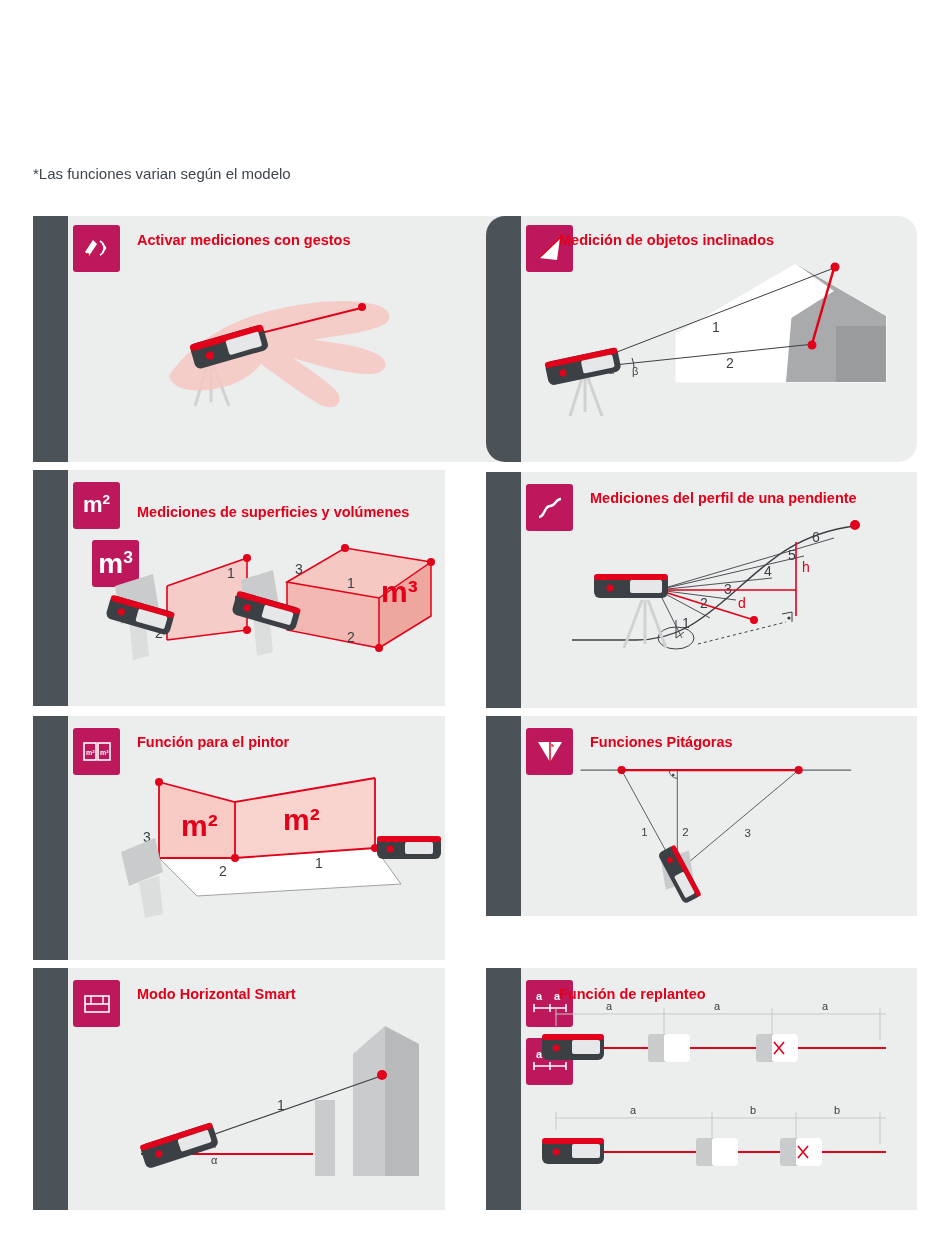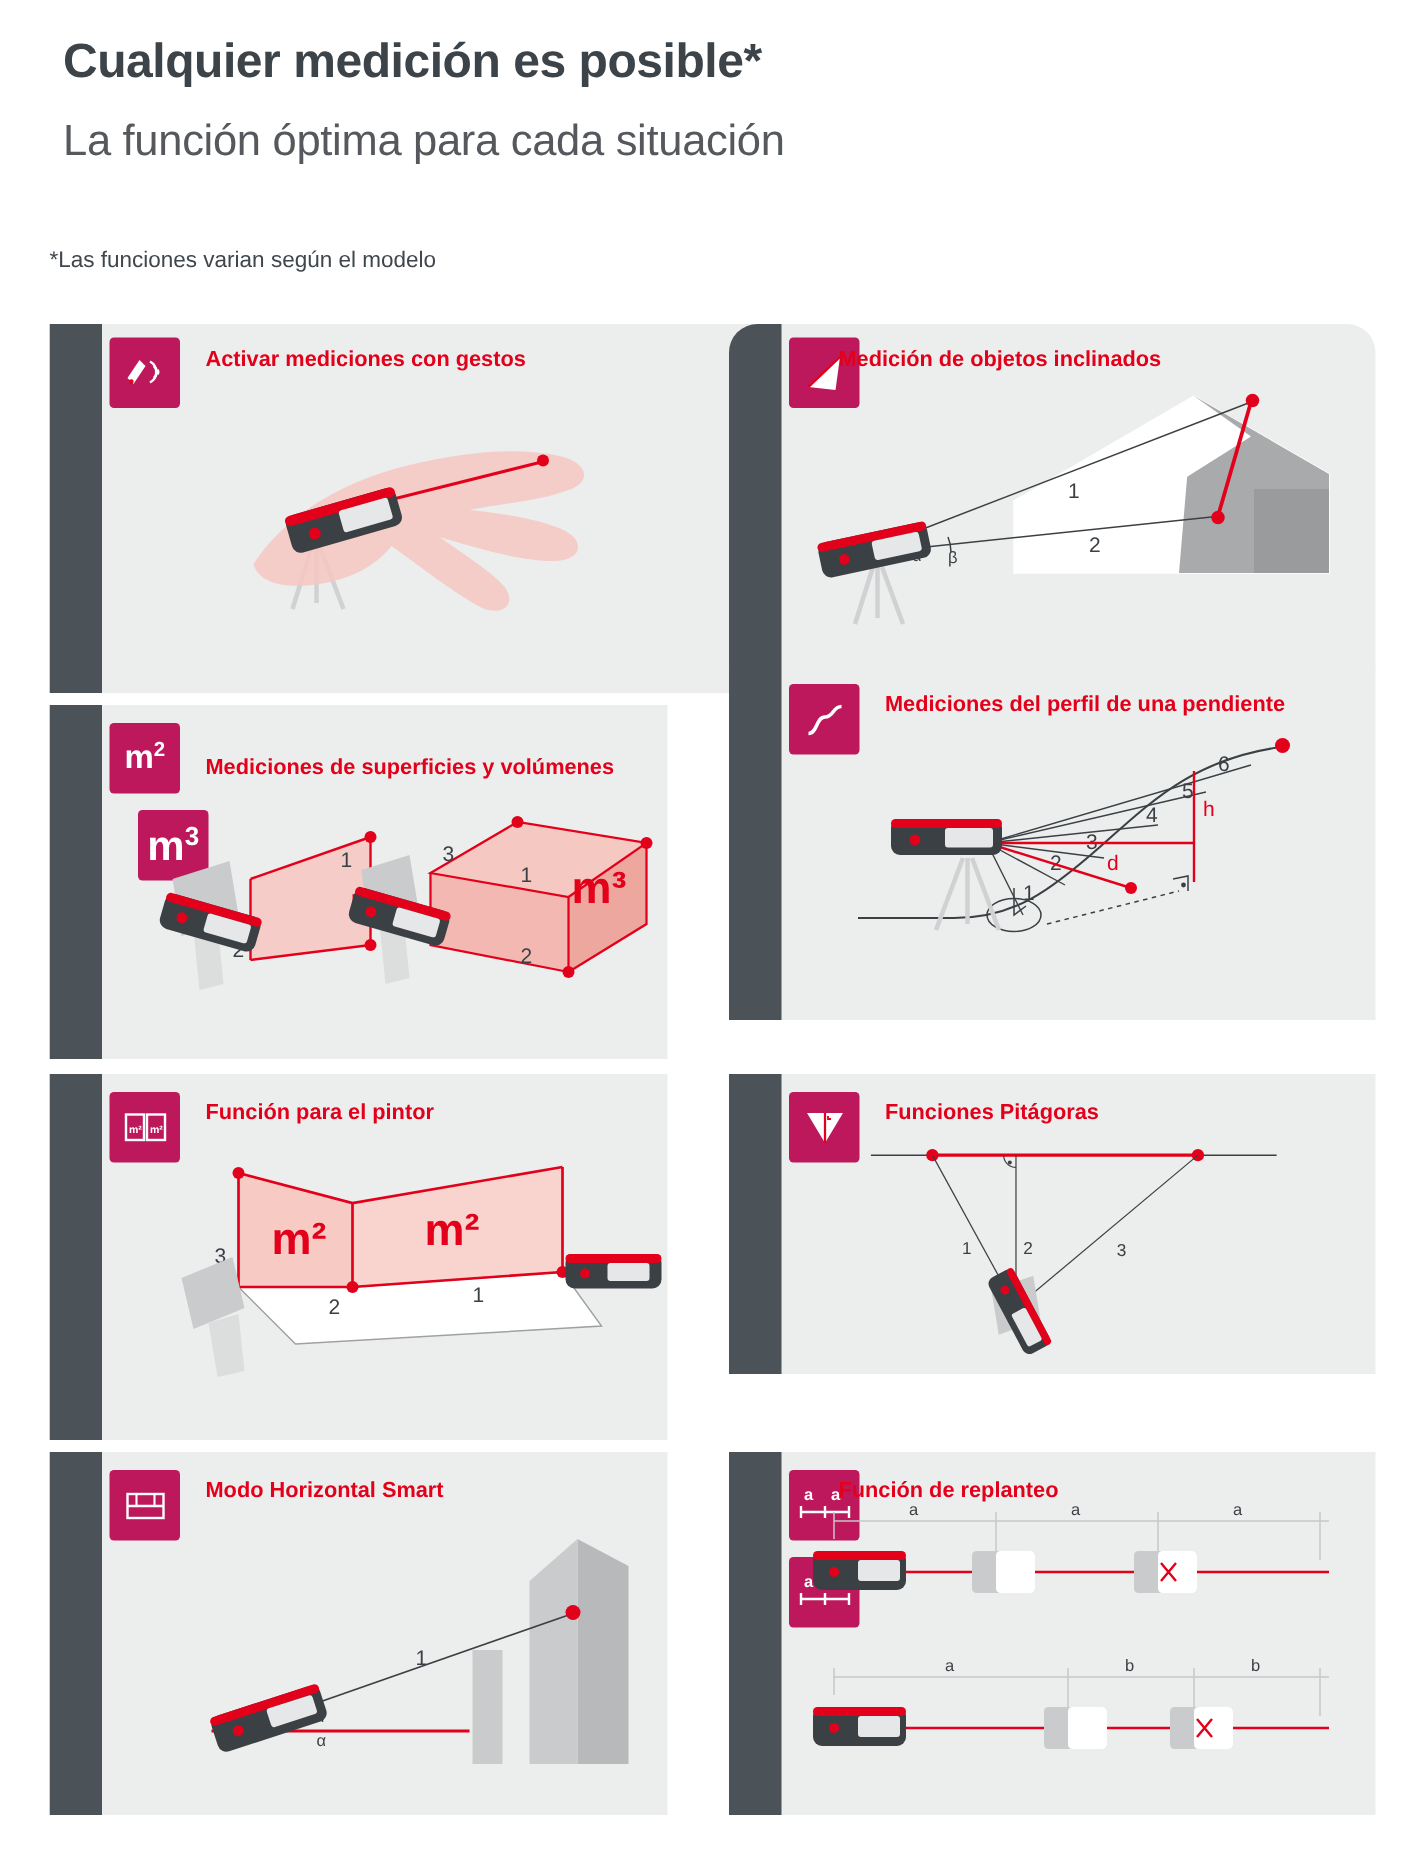--- a/index.html
+++ b/index.html
@@ -58,22 +58,20 @@
   .lbl { font-size:14px; fill:#3b4045; font-family:"Liberation Sans", sans-serif; }
   .lblred { font-size:14px; fill:#e2001a; font-family:"Liberation Sans", sans-serif; }
   .lblsm { font-size:11px; fill:#3b4045; font-family:"Liberation Sans", sans-serif; }
   .m2big { font-size:30px; font-weight:bold; fill:#e2001a; font-family:"Liberation Sans", sans-serif; }
 </style>
 </head>
 <body>
 
 <div class="page">
 
-  <div class="title">Cualquier medición es posible*</div>
-  <div class="subtitle">La función óptima para cada situación</div>
   <div class="note">*Las funciones varian según el modelo</div>
 
   <div class="card" style="left:33px; top:216px; width:468px; height:246px;">
     <div class="railcol"></div>
     <div class="badge" style="top:225px; left:40px; top:9px;">
       <svg width="34" height="34" viewBox="0 0 34 34">
         <path d="M5 20 L13 8 L17 12 L9 24 Z" fill="#fff"></path>
         <circle cx="7.5" cy="22.5" r="1.6" fill="#e2001a"></circle>
         <path d="M20 9 a8 8 0 0 1 0 14" stroke="#fff" stroke-width="1.6" fill="none"></path>
         <path d="M22.5 12 a5 5 0 0 1 0 8" stroke="#fff" stroke-width="1.6" fill="none"></path>
@@ -205,21 +203,21 @@
 
       <g transform="rotate(16 236 142)">
         <rect x="200" y="130" width="66" height="24" rx="6" fill="#3b4045"></rect>
         <rect x="200" y="130" width="66" height="6" rx="3" fill="#e2001a"></rect>
         <rect x="230" y="136" width="30" height="13" rx="2" fill="#e6e7e8"></rect>
         <circle cx="214" cy="144" r="3.6" fill="#e2001a"></circle>
       </g>
     </svg>
   </div>
 
-  <div class="card" style="left:486px; top:444px; width:431px; height:236px;padding-left:16px;">
+  <div class="card" style="left:486px; top:472px; width:431px; height:236px;padding-left:16px;">
     <div class="railcol"></div>
     <div class="badge" style="left:40px; top:12px;">
       <svg width="32" height="32" viewBox="0 0 32 32">
         <path d="M5 25 C11 25 10 14 16 14 C22 14 21 7 27 7" stroke="#fff" stroke-width="2.4" fill="none"></path>
       </svg>
     </div>
     <div class="cardtitle" style="left:104px; top:18px;">Mediciones del perfil de una pendiente</div>
     <svg class="art" viewBox="0 0 431 236">
 
       <path d="M86 168 L150 168 C190 168 214 150 248 120 C282 90 310 62 368 54" stroke="#3b4045" stroke-width="1.4" fill="none"></path>

